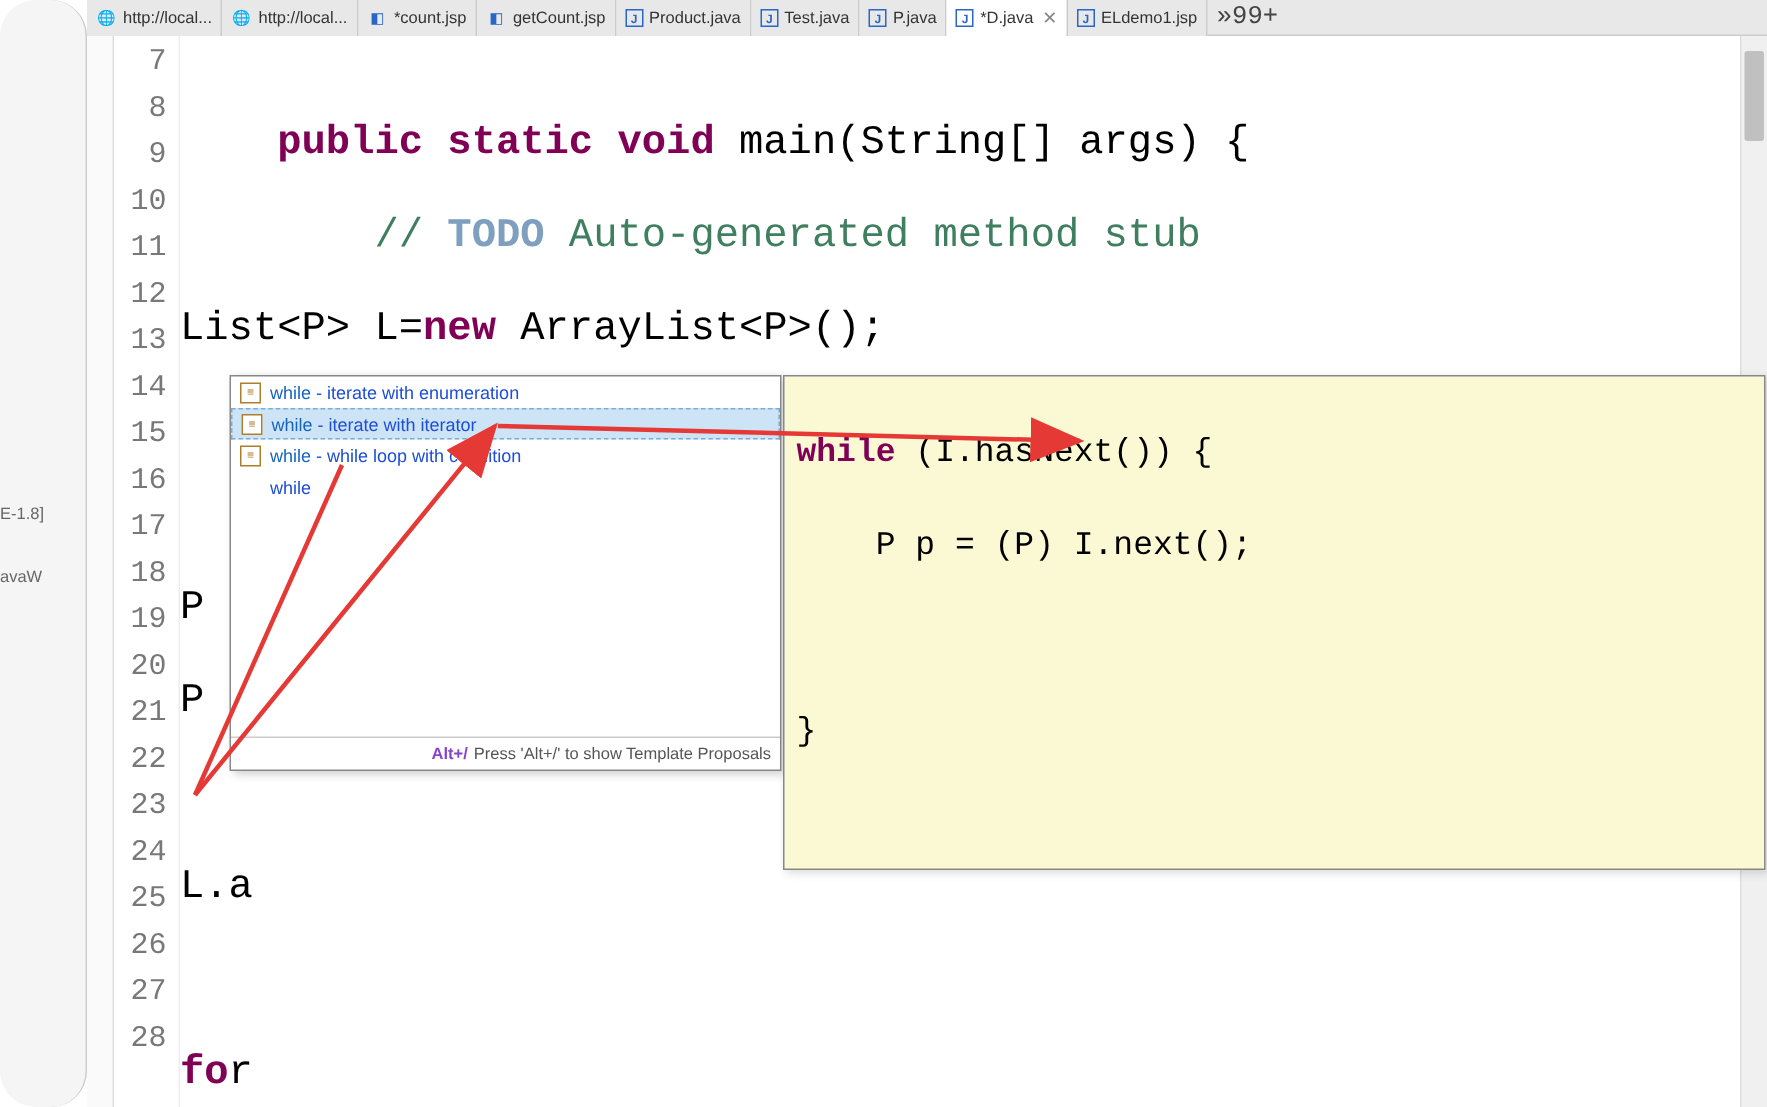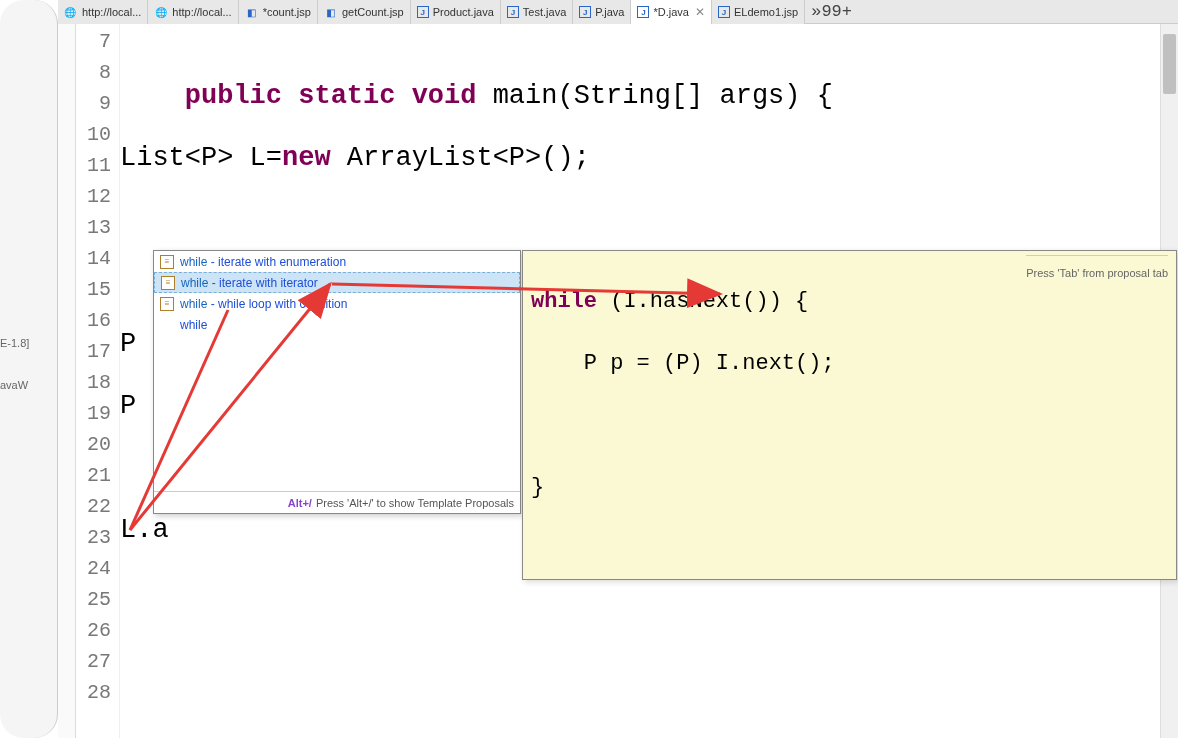--- a/index.html
+++ b/index.html
@@ -287,28 +287,30 @@
     <div class="lno">22</div>
     <div class="lno">23</div>
     <div class="lno">24</div>
     <div class="lno">25</div>
     <div class="lno">26</div>
     <div class="lno">27</div>
     <div class="lno">28</div>
   </div>
   <div class="code">
 <div class="code-line"><span>    </span><span class="kw">public</span><span> </span><span class="kw">static</span><span> </span><span class="kw">void</span><span> main(String[] args) {</span></div>
+<div class="code-line"><span>        </span><span class="comment">// </span><span class="comment-tag">TODO</span><span class="comment"> Auto-generated method stub</span></div>
 <div class="code-line"><span>List&lt;P&gt; L=</span><span class="kw">new</span><span> ArrayList&lt;P&gt;();</span></div>
 <div class="code-line"></div>
 <div class="code-line"></div>
 <div class="code-line"><span>P P1=</span><span class="kw">new</span><span> P(</span><span class="str">"1"</span><span>, 1.1);</span></div>
 <div class="code-line"><span>P P2=</span><span class="kw">new</span><span> P(</span><span class="str">"2"</span><span>, 1.2);</span></div>
 <div class="code-line"></div>
 <div class="code-line"><span>L.a</span></div>
 <div class="code-line"></div>
+<div class="code-line"><span class="kw">fo</span><span>r</span></div>
 
 
 
 
 
 
 
 
 
 
@@ -345,21 +347,20 @@
   </div>
 </div>
 
 <div class="preview">
   <div class="preview-body">
 <div><span class="kw">while</span><span> (I.hasNext()) {</span></div>
 <div>    P p = (P) I.next();</div>
 <div>    </div>
 <div>}</div>
   </div>
-  <div class="preview-status">Press 'Tab' from proposal tab</div>
 </div>
 
 <svg class="arrow-svg">
   <defs>
     <marker id="ah" markerWidth="12" markerHeight="10" refX="11" refY="5" orient="auto">
       <polygon points="0 0, 12 5, 0 10" fill="#e53935"></polygon>
     </marker>
   </defs>
   <line x1="130" y1="530" x2="330" y2="284" stroke="#e53935" stroke-width="3" marker-end="url(#ah)"></line>
   <line x1="130" y1="530" x2="228" y2="310" stroke="#e53935" stroke-width="3"></line>

